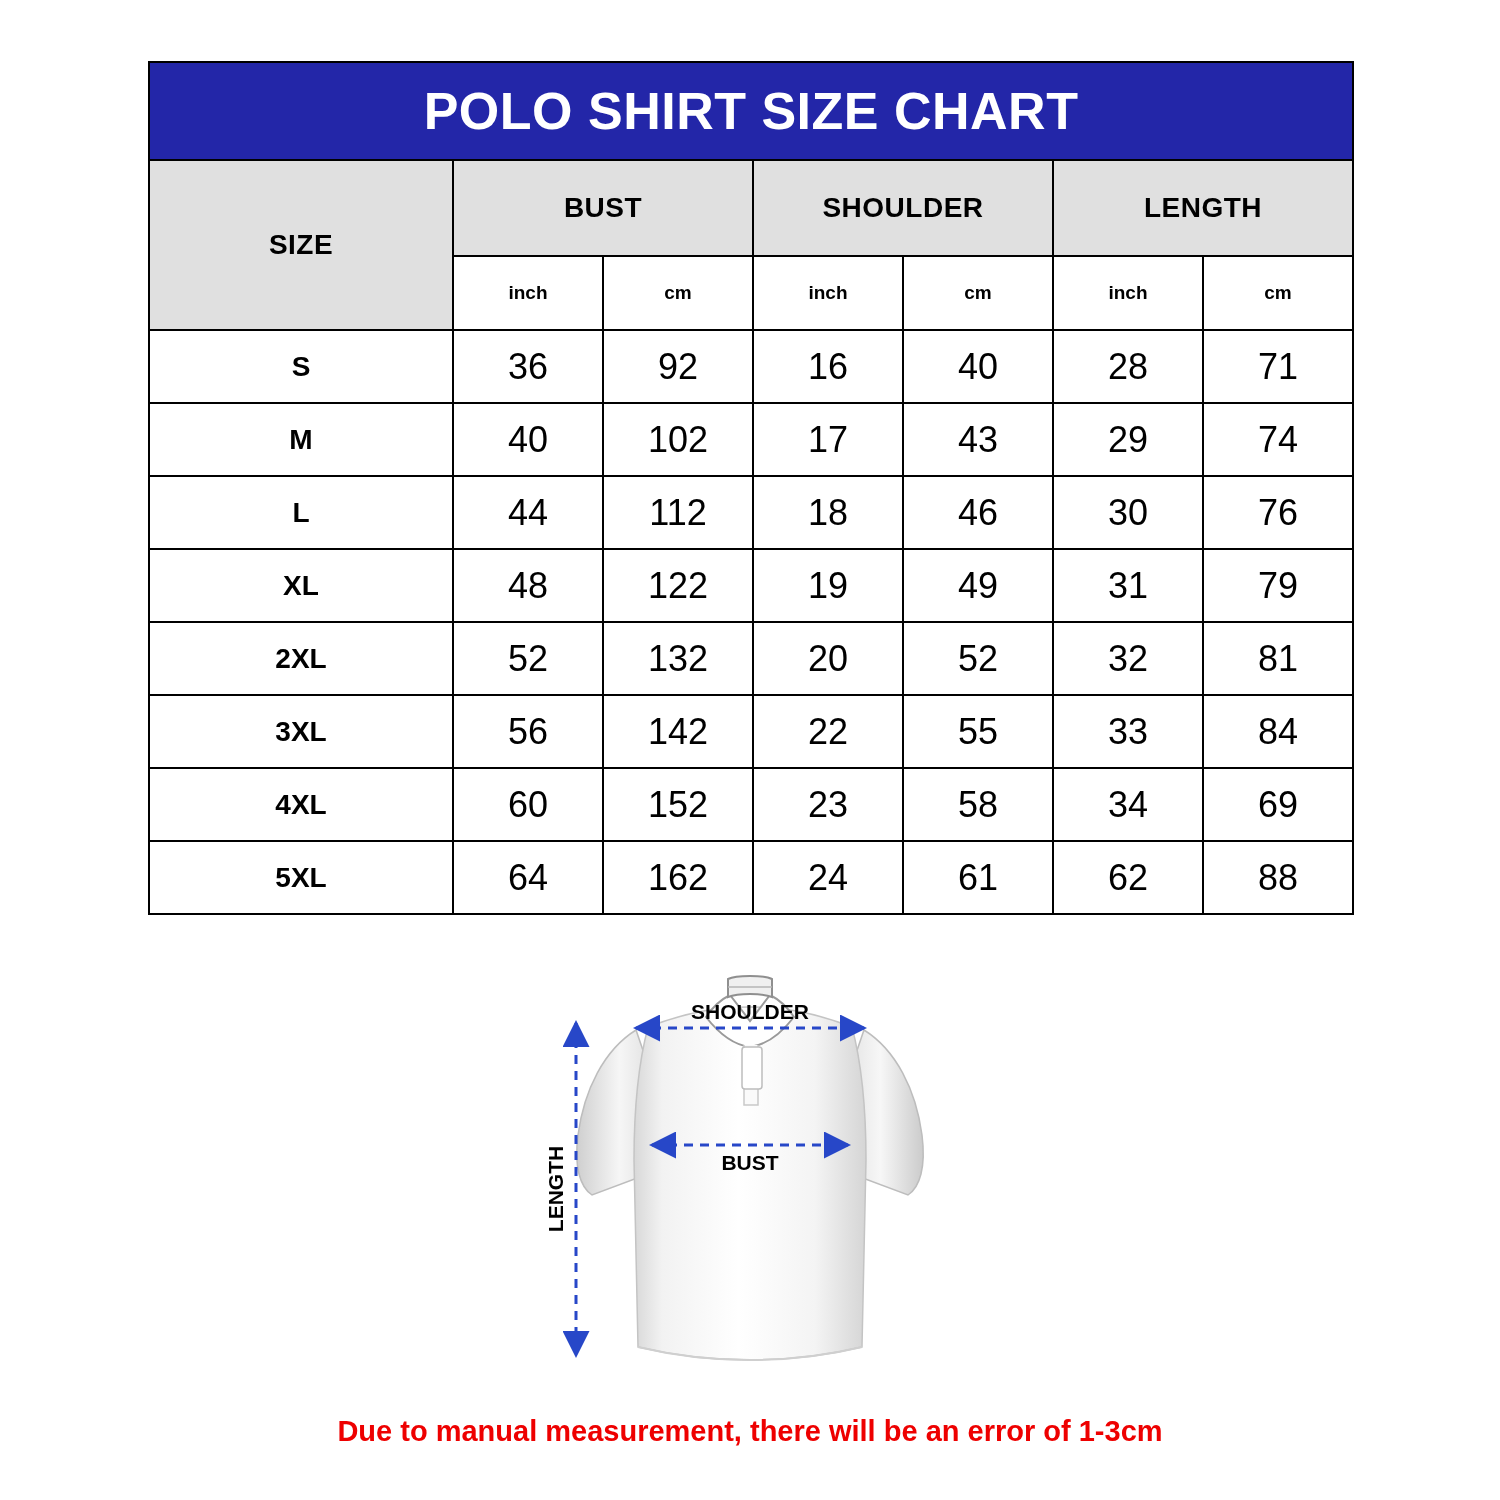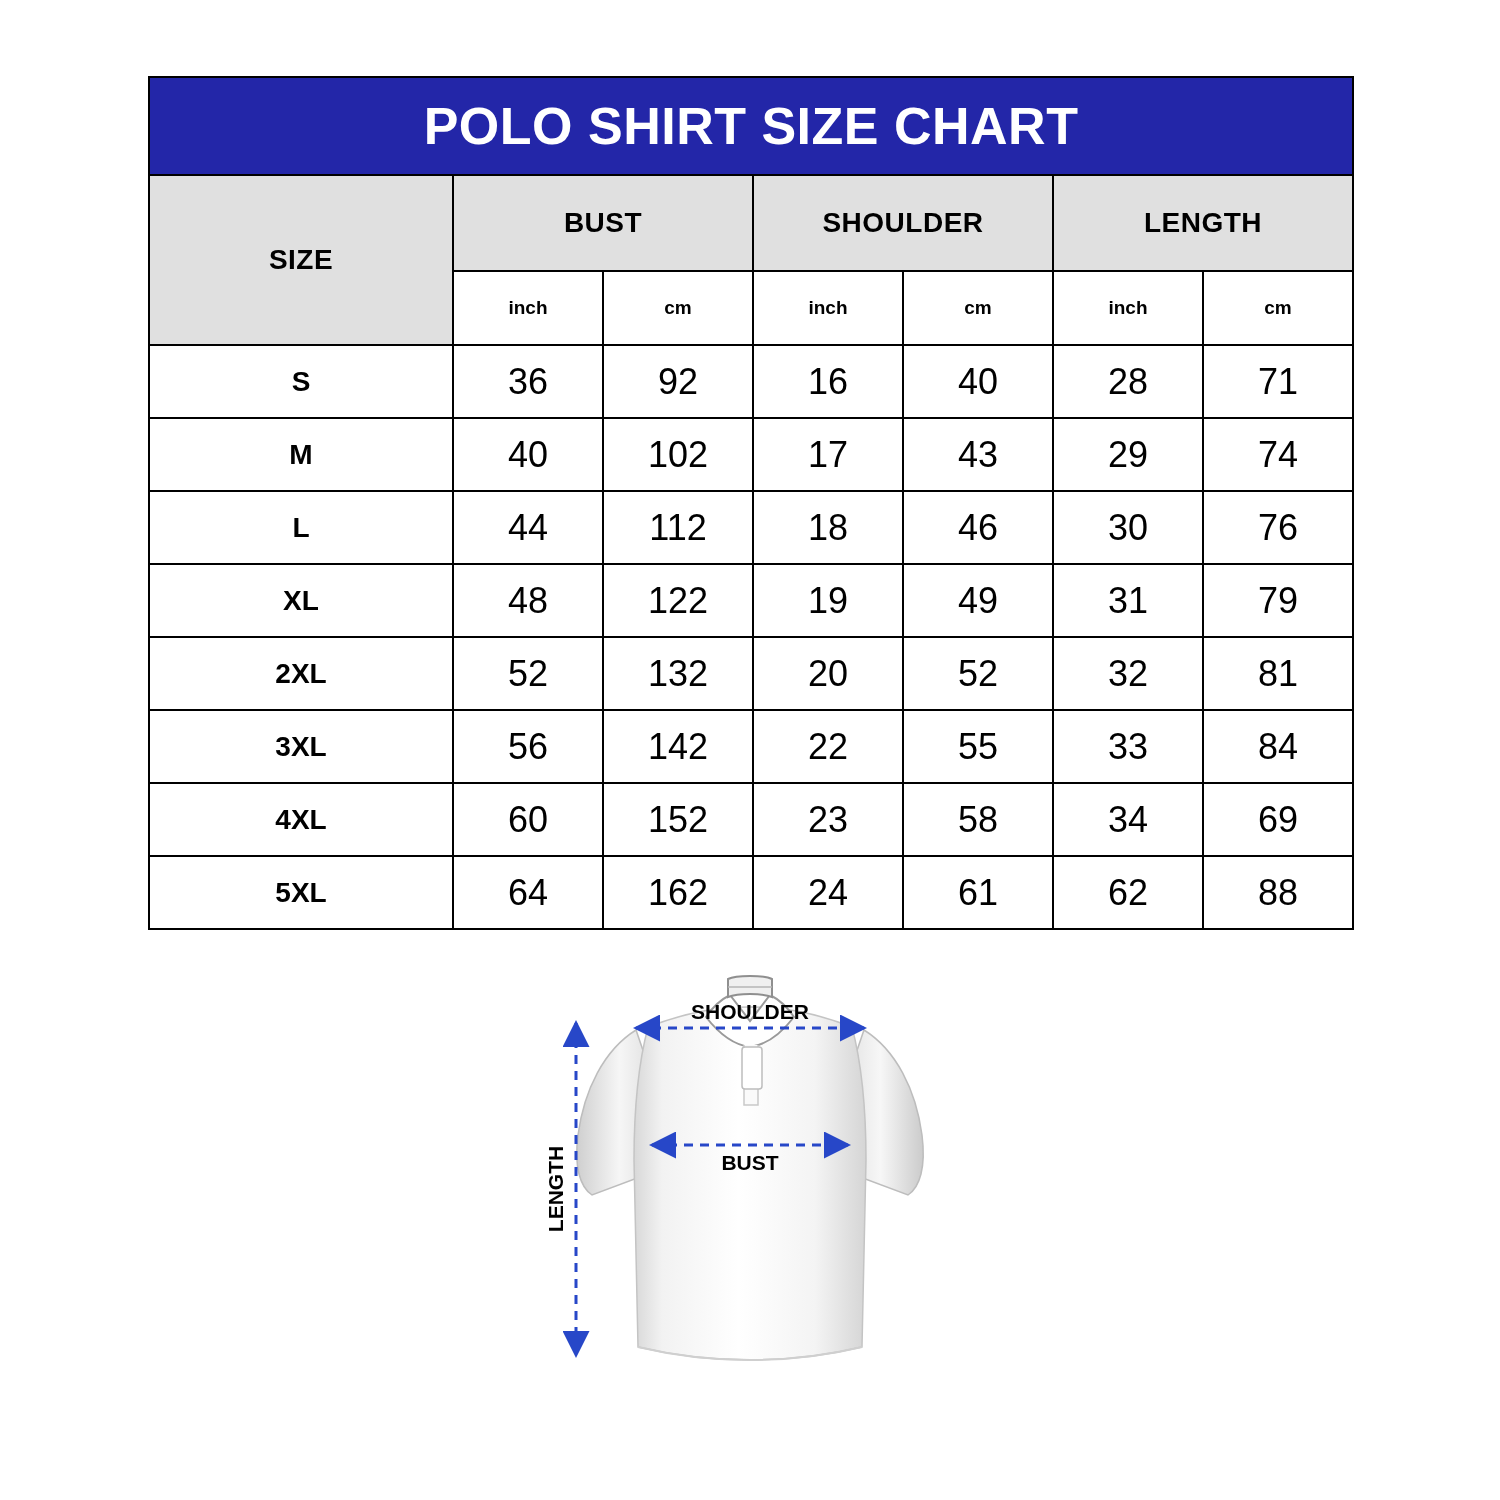--- a/index.html
+++ b/index.html
@@ -20,21 +20,21 @@
     position: absolute;
     left: 0; top: 0;
     width: 1500px;
     height: 1500px;
   }
 
   
   .chart-wrap {
     position: absolute;
     left: 148px;
-    top: 76px;
+    top: 61px;
     width: 1204px;
   }
   table.size-chart {
     border-collapse: collapse;
     width: 1204px;
     table-layout: fixed;
   }
   table.size-chart td, table.size-chart th {
     border: 2px solid #000000;
     text-align: center;
@@ -277,14 +277,15 @@
       </g>
       <text x="750" y="215" text-anchor="middle" font-family="Liberation Sans, sans-serif" font-size="21" font-weight="bold" fill="#000000">BUST</text>
 
       <g>
         <line x1="576" y1="68" x2="576" y2="400" stroke="#2747c8" stroke-width="3" stroke-dasharray="9 7" marker-start="url(#arrStart)" marker-end="url(#arrEnd)"></line>
       </g>
       <text x="563" y="234" text-anchor="middle" font-family="Liberation Sans, sans-serif" font-size="21" font-weight="bold" fill="#000000" transform="rotate(-90 563 234)">LENGTH</text>
     </svg>
   </div>
 
+  <div class="note">Due to manual measurement, there will be an error of 1-3cm</div>
 
 </div>
 
 </body></html>

